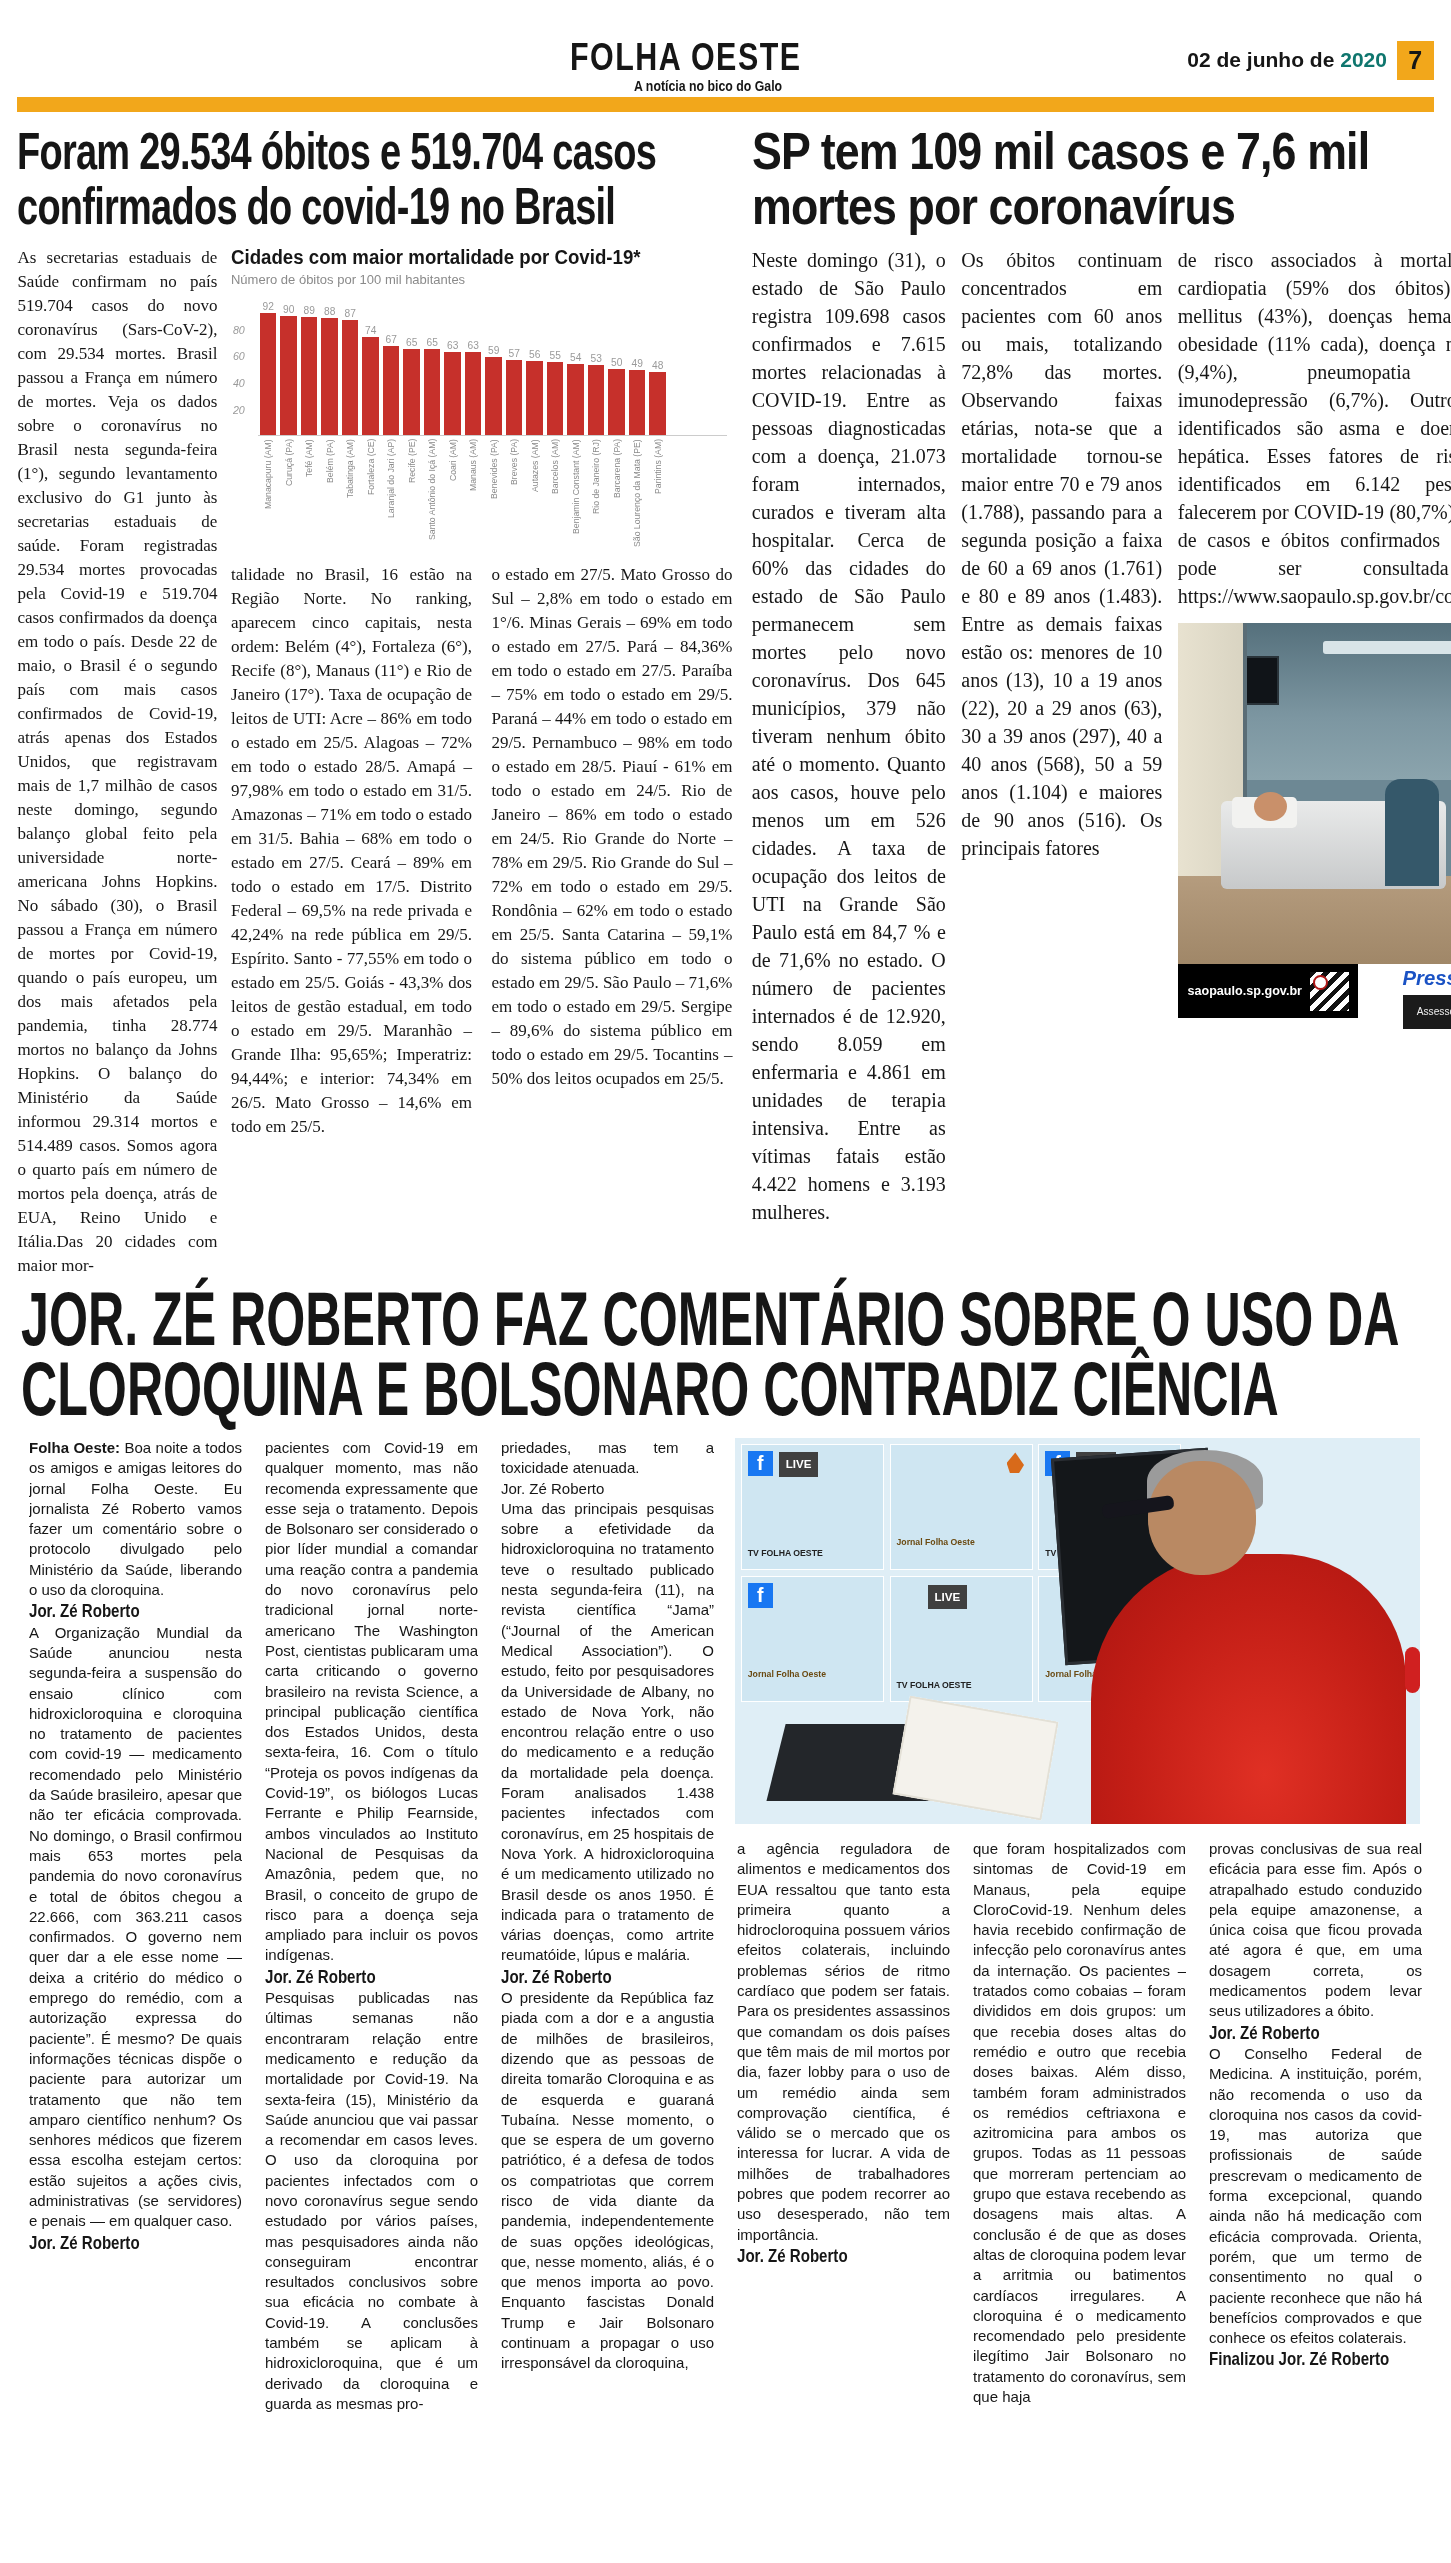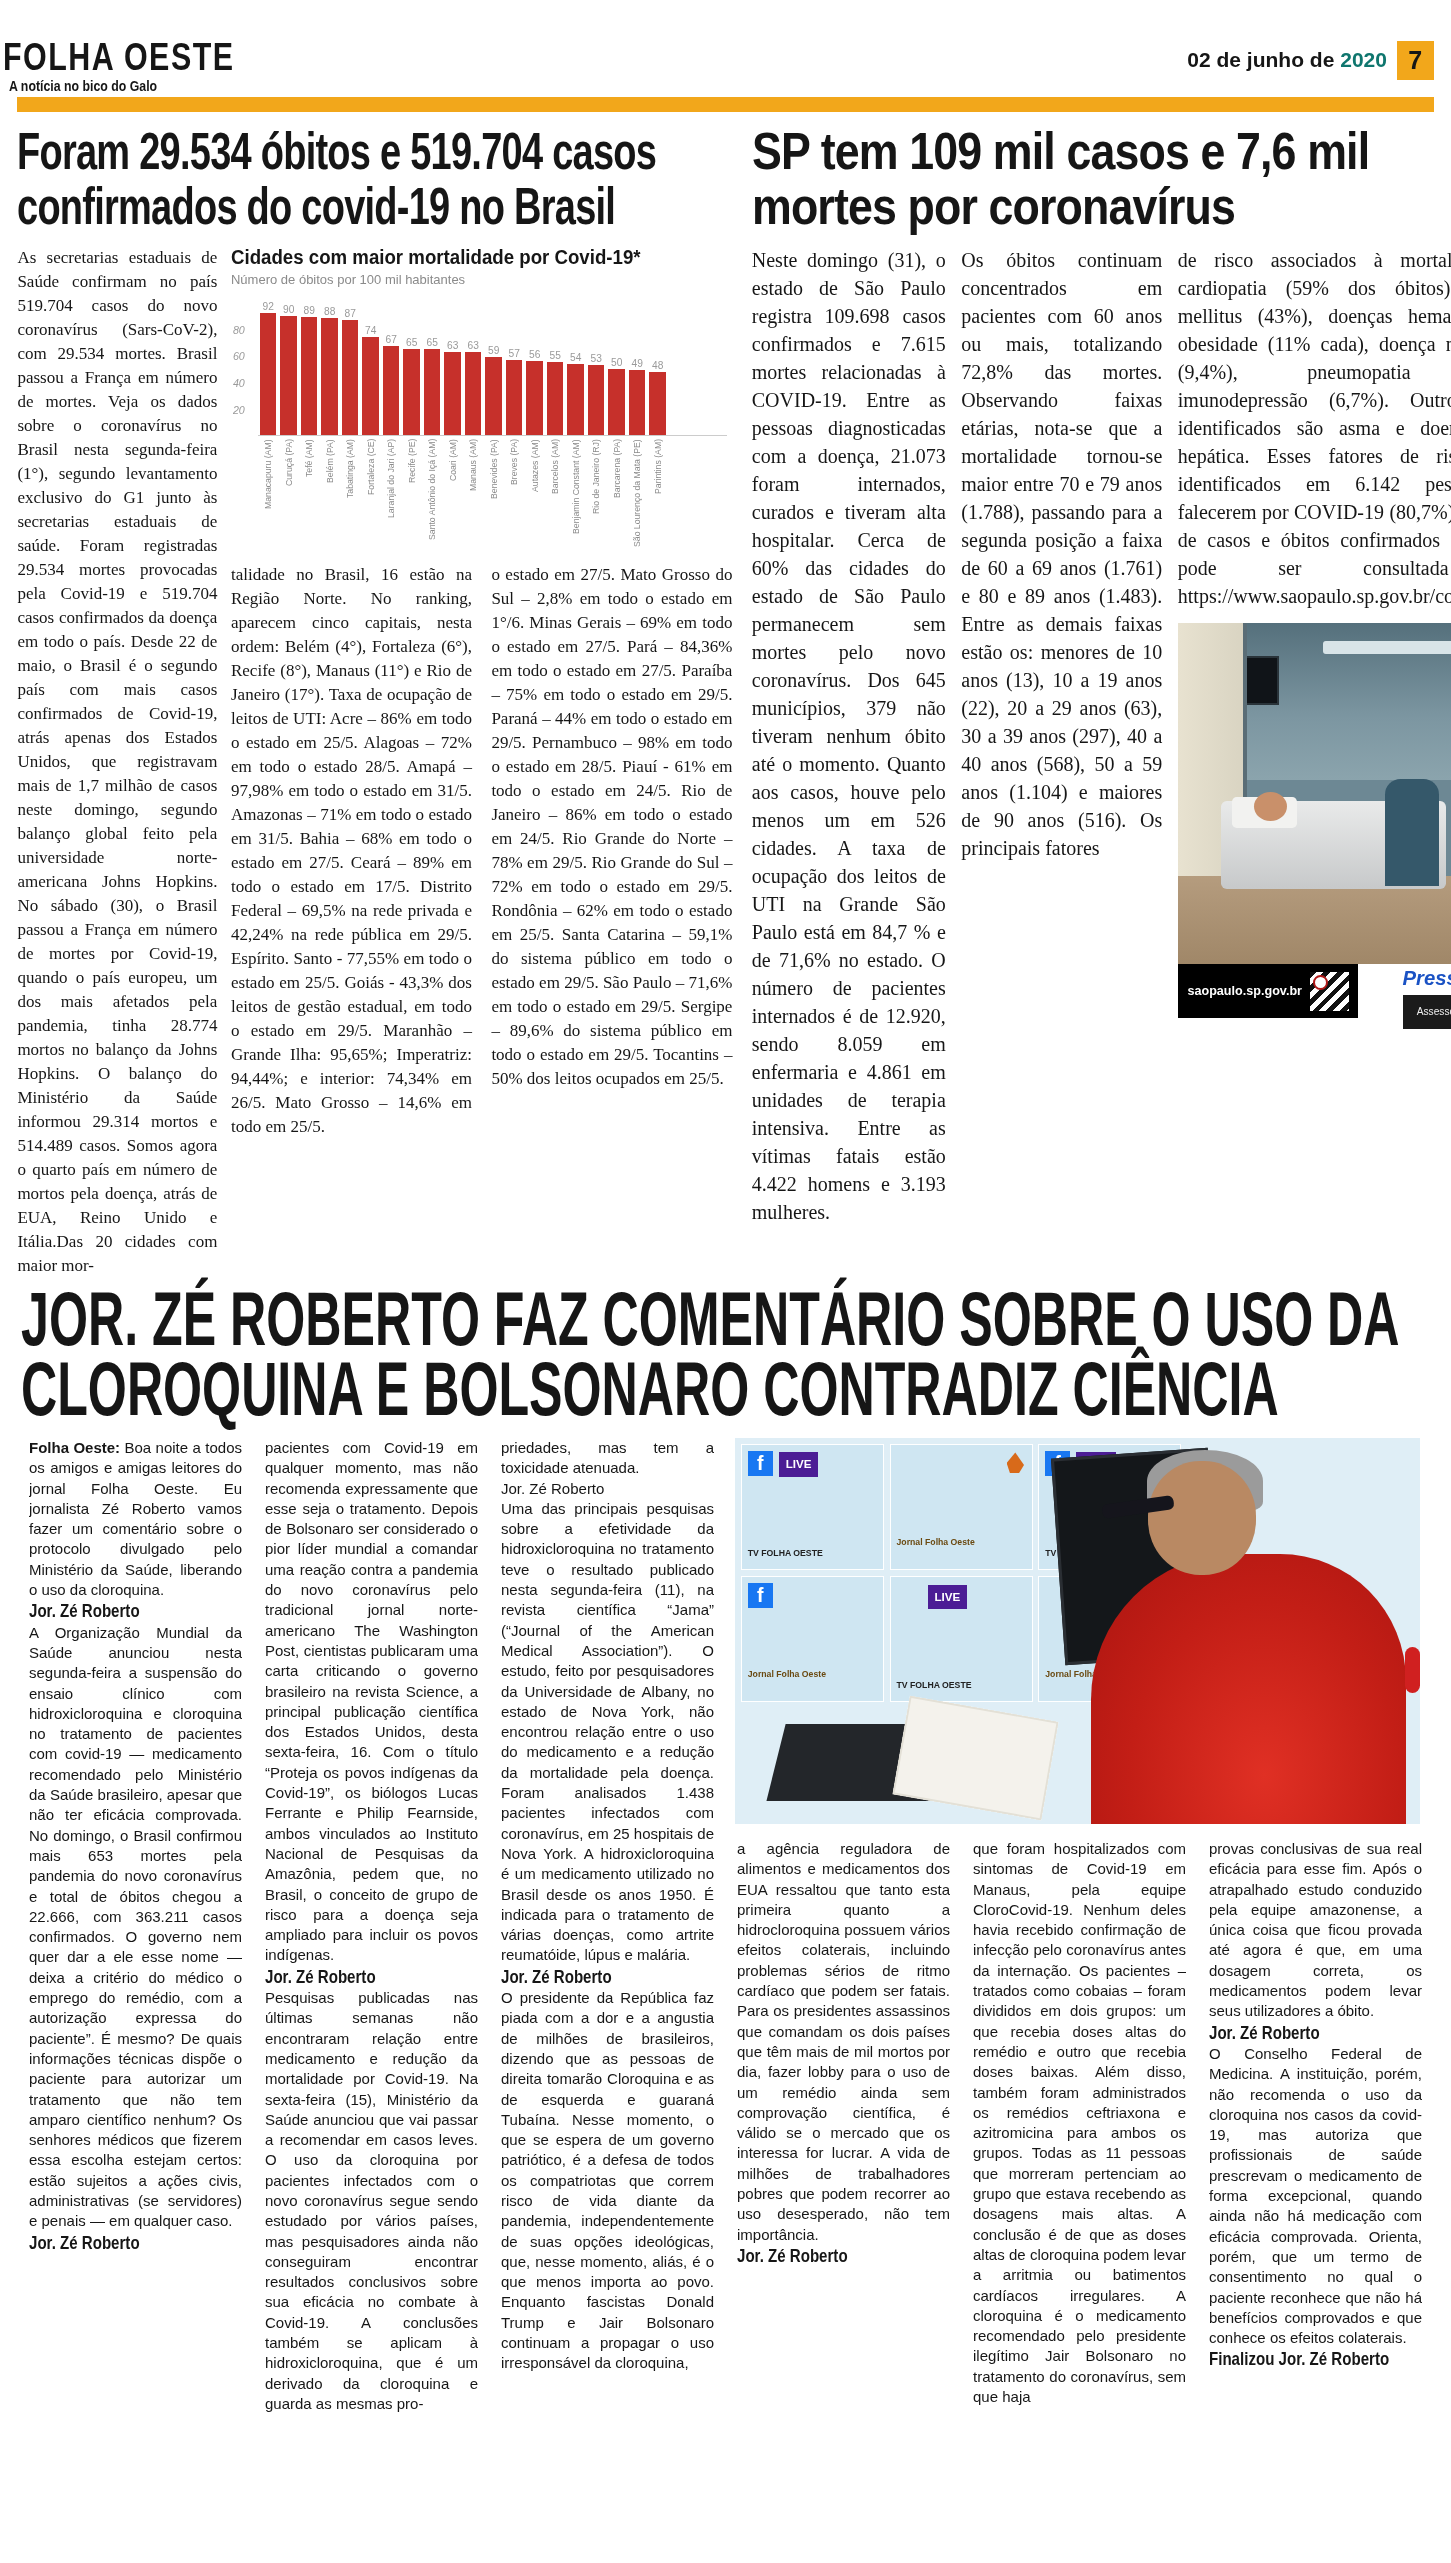--- a/index.html
+++ b/index.html
@@ -1,19 +1,19 @@
 <!DOCTYPE html>
 <html><head>
 <meta charset="utf-8">
 <style>
   html,body{margin:0;padding:0;background:#e8e8e8;}
   .page{position:relative;width:1451px;height:2563px;background:#ffffff;margin:0 auto;
         overflow:hidden;font-family:"Liberation Serif",serif;color:#161616;}
   
-  .masthead{position:absolute;top:37px;left:3px;right:17.4px;height:56px;}
+  .masthead{position:absolute;top:37px;left:3px;right:17.4px;height:56px;text-align:center;}
   .brand{font-family:"Liberation Sans",sans-serif;font-weight:900;font-size:39px;
          letter-spacing:1.9px;transform:scaleX(.78);transform-origin:0 50%;
          display:inline-block;white-space:nowrap;line-height:39px;}
   .tagline{font-family:"Liberation Sans",sans-serif;font-weight:700;font-size:14.5px;
            transform:scaleX(.85);transform-origin:0 50%;display:inline-block;
            white-space:nowrap;margin:1.9px 0 0 5.8px;}
   .mast-right{position:absolute;right:0;top:3.9px;display:flex;align-items:center;gap:9.7px;}
   .mast-date{font-family:"Liberation Sans",sans-serif;font-weight:700;font-size:21px;}
   .mast-year{color:#0f766e;}
   .page-num{width:37px;height:39px;background:#f2a71b;display:flex;align-items:center;
@@ -95,21 +95,21 @@
   
   .photo-studio{position:absolute;top:0;left:calc(50% + 9.7px);right:1.9px;height:386px;
                 background:#dfeef6;overflow:hidden;}
   .studio-tiles{position:absolute;top:0;left:0;right:34%;bottom:30%;
                 display:grid;grid-template-columns:repeat(3,1fr);grid-template-rows:repeat(2,1fr);
                 gap:5.8px;padding:5.8px;}
   .tile{background:#cfe6f2;border:1px solid #ffffff;position:relative;
         font-family:"Liberation Sans",sans-serif;overflow:hidden;}
   .tile .fb{position:absolute;top:5.8px;left:5.8px;width:25px;height:25px;background:#1877f2;
             color:#fff;font-weight:900;font-size:19.4px;display:flex;align-items:center;justify-content:center;}
-  .tile .live{position:absolute;top:7.7px;left:37px;background:#4c1d95;color:#fff;font-weight:900;
+  .tile .live{position:absolute;top:7.7px;left:37px;background:#404040;color:#fff;font-weight:900;
               font-size:11.6px;padding:1.9px 6.8px;}
   .tile .tv{position:absolute;bottom:5.8px;left:5.8px;font-weight:900;font-size:8.7px;color:#222;}
   .tile .jornal{position:absolute;bottom:17.4px;left:5.8px;font-weight:700;font-size:8.7px;color:#6b4a12;}
   .tile .rooster{position:absolute;top:7.7px;right:7.7px;width:17.4px;height:21px;background:#d86a1a;
                  clip-path:polygon(50% 0,100% 60%,70% 100%,20% 100%,0 50%);}
   .studio-monitor{position:absolute;top:4%;right:30%;width:22%;height:52%;background:#14171a;
                   border:3.9px solid #2a2e33;transform:rotate(-4deg);}
   .studio-man{position:absolute;bottom:-12%;right:2%;width:46%;height:82%;
               background:radial-gradient(ellipse at 55% 70%,#e03024 0%,#c31e16 55%,#a91410 100%);
               border-radius:46% 40% 0 0;}

